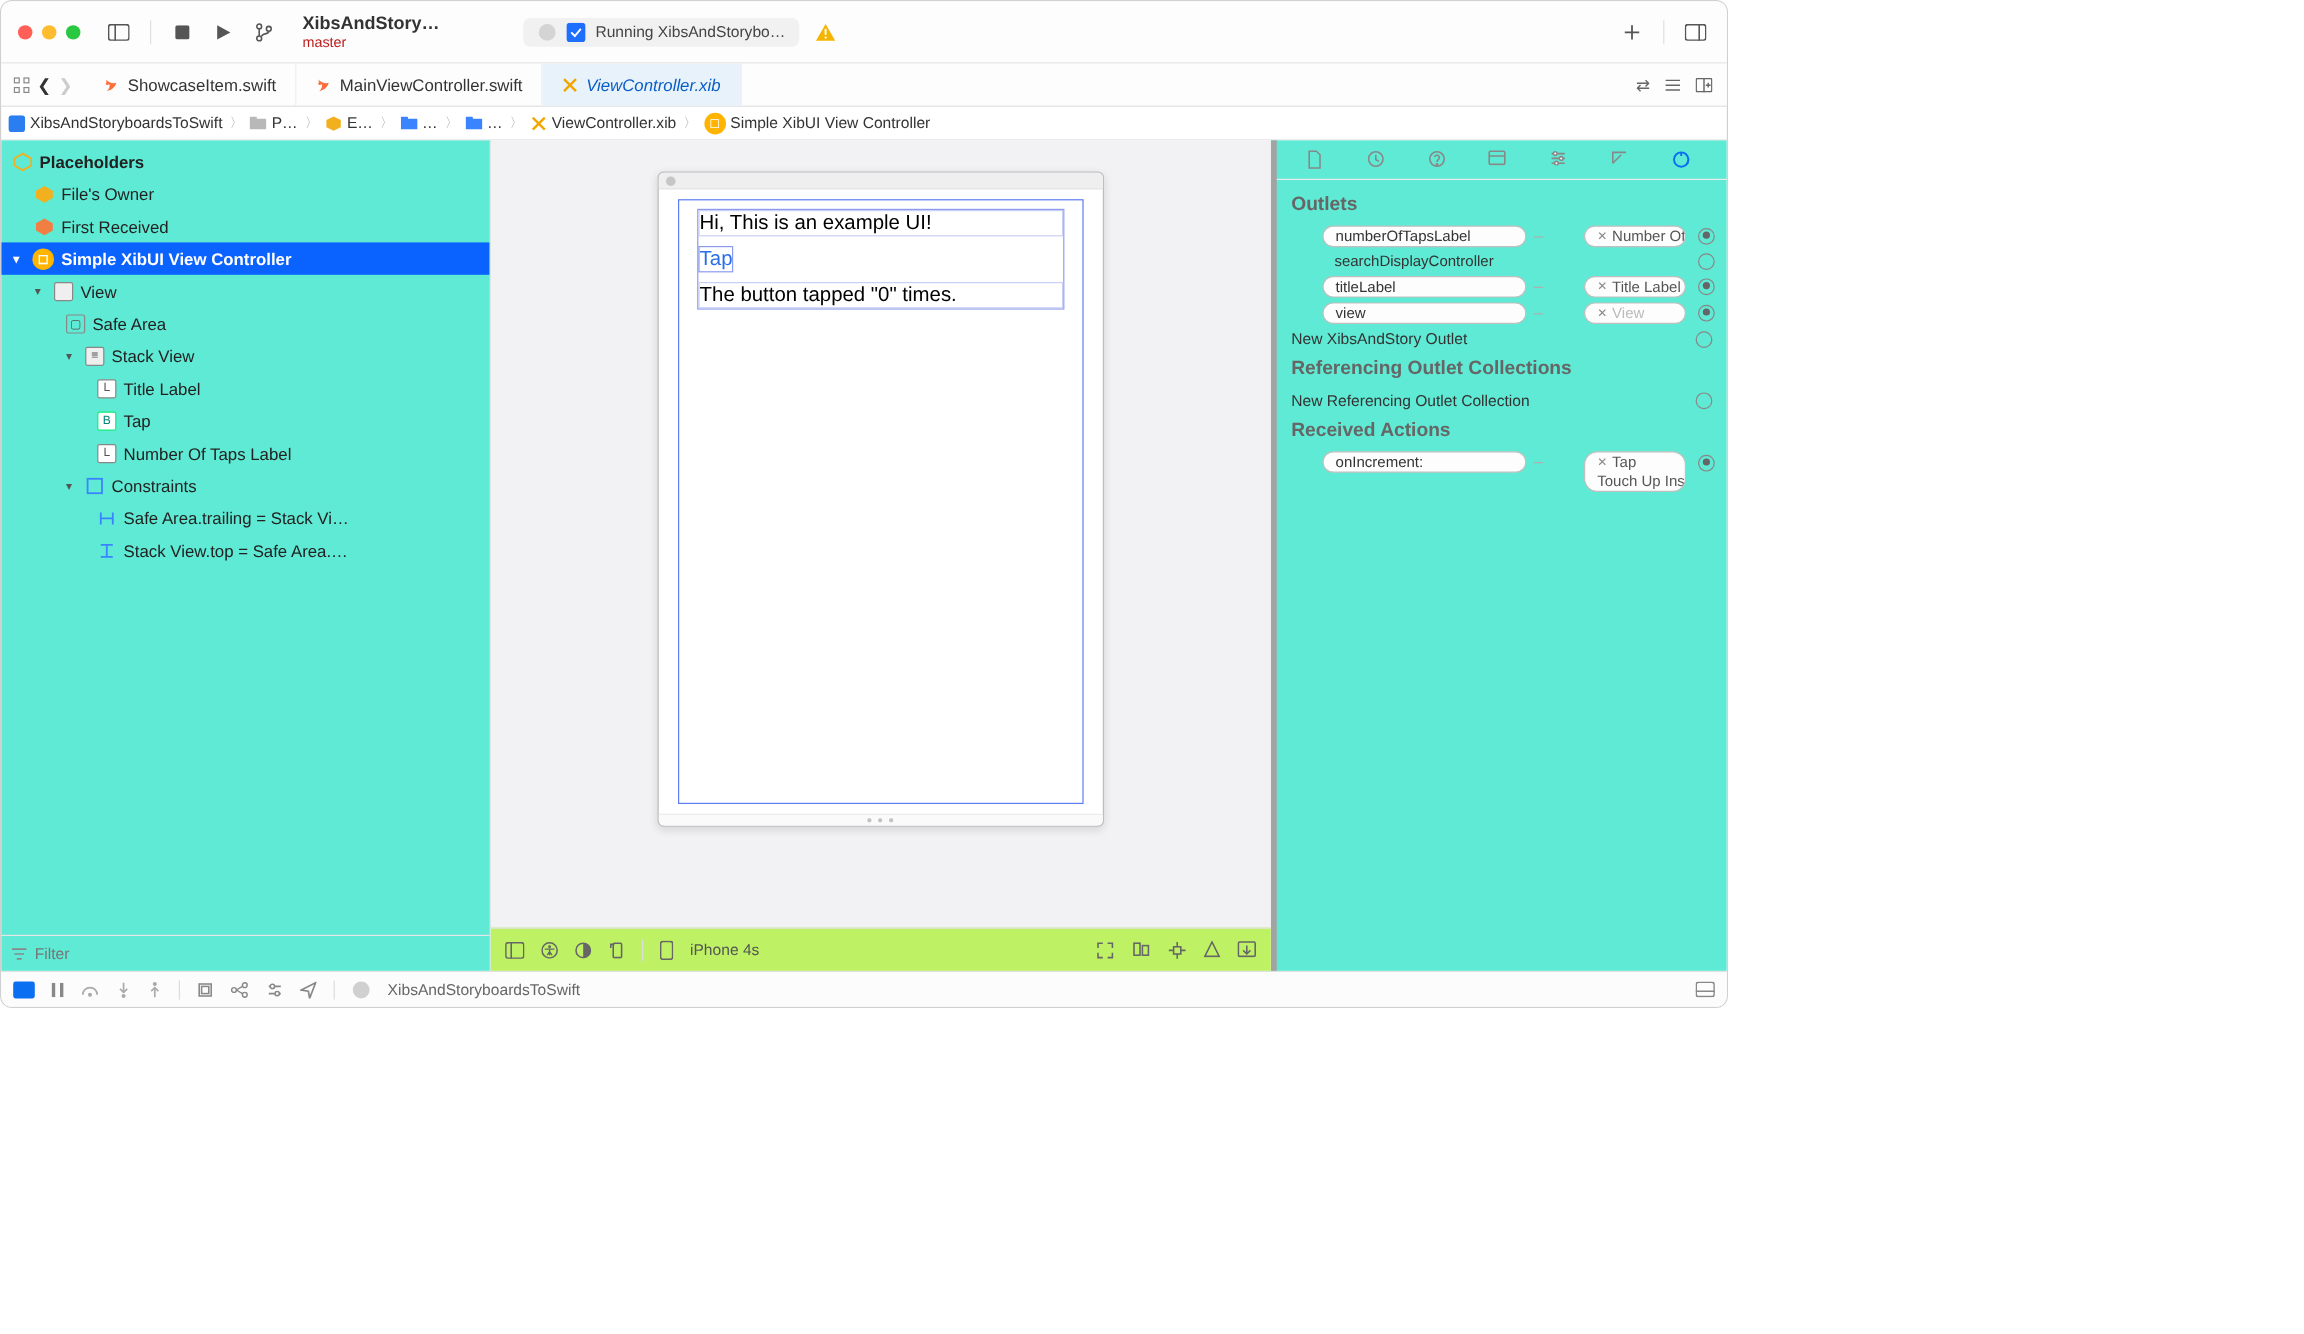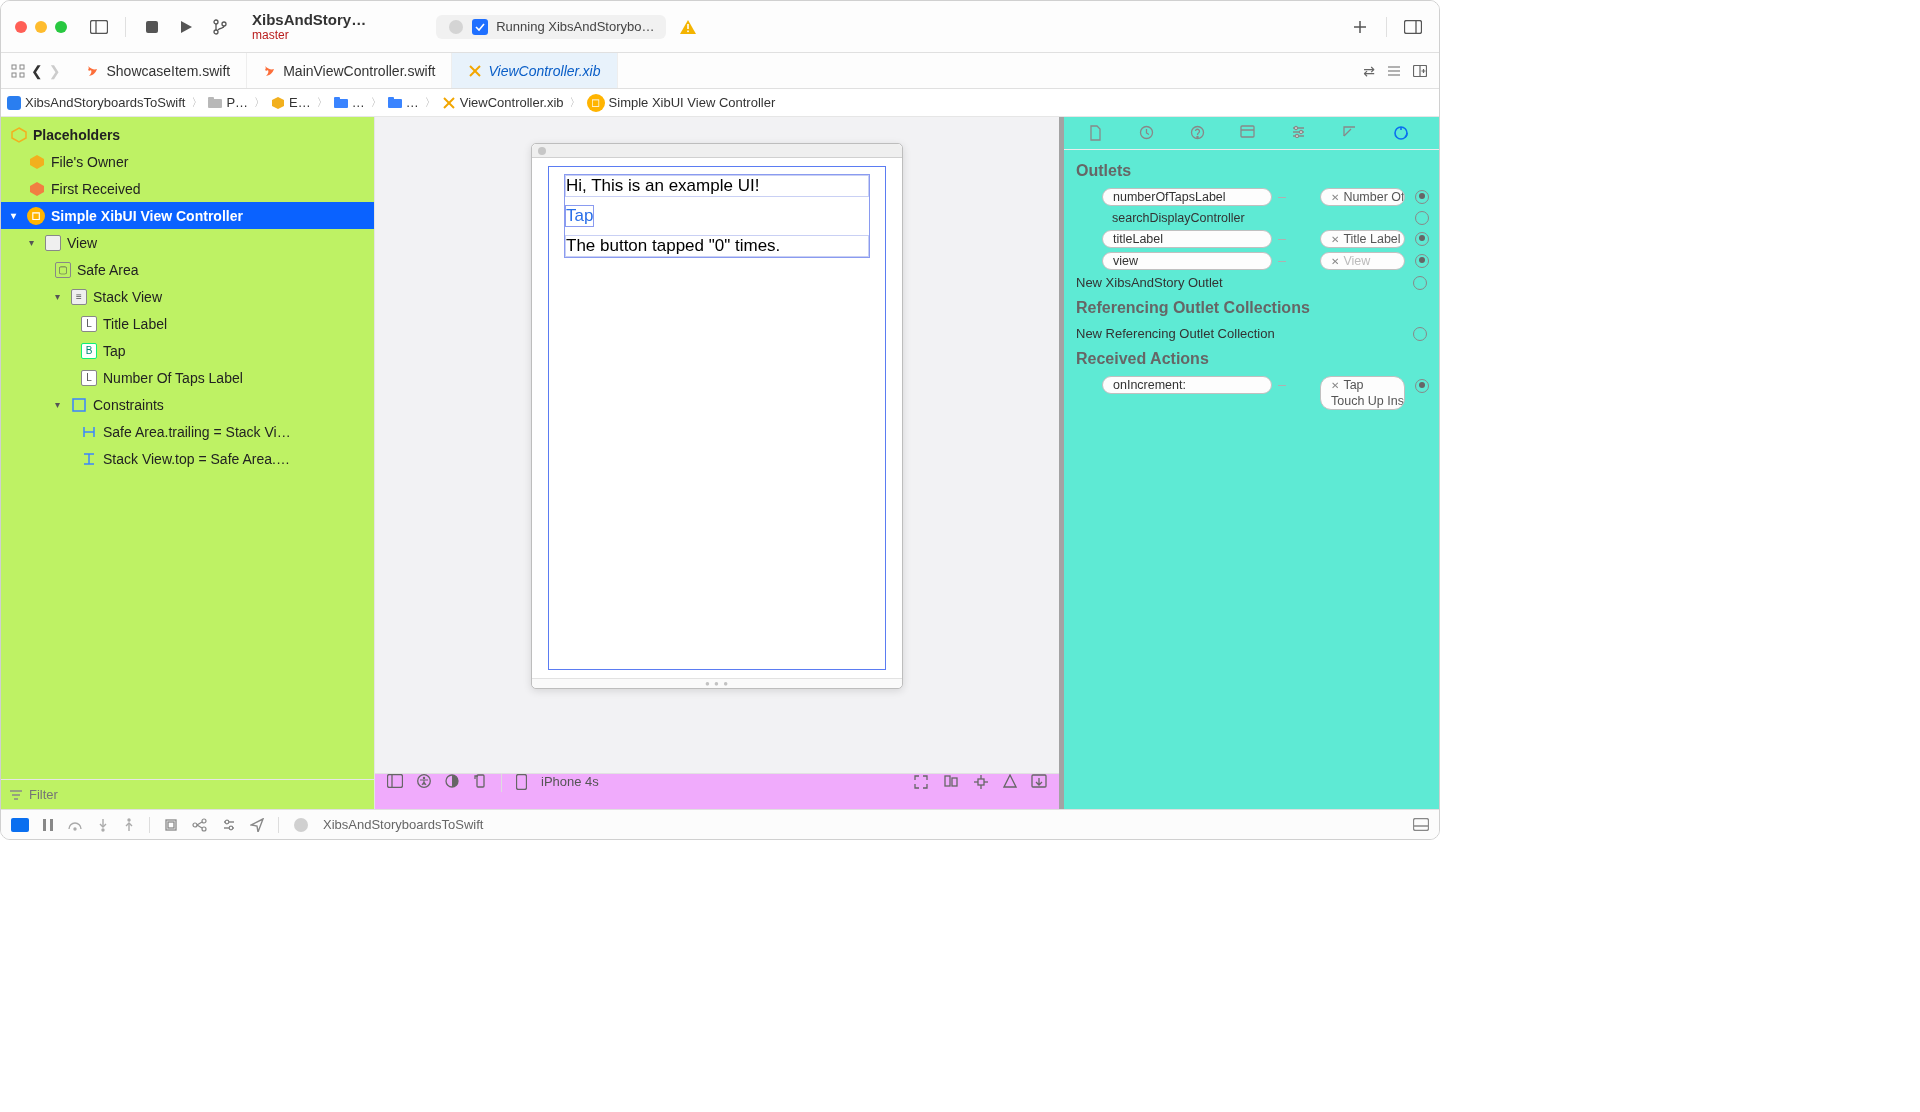--- a/index.html
+++ b/index.html
@@ -66,21 +66,21 @@
   white-space:nowrap;
   overflow:hidden;
 }
 .bc-item{display:flex;align-items:center;gap:4px;}
 .bc-sep{color:#aaa; padding:0 4px; font-size:11px;}
 .bc-icon{width:14px;height:14px;display:inline-flex;align-items:center;justify-content:center;}
 
 
 .main { display:flex; height: calc(100% - 52px - 36px - 28px - 30px); }
 
-.navigator { width:374px; border-right:1px solid #e4e4e4; display:flex; flex-direction:column; background:#bef264;}
+.navigator { width:408px; border-right:1px solid #e4e4e4; display:flex; flex-direction:column; background:#5eead4;}
 .nav-tree { flex:1; overflow:auto; font-size:14px; color:#222; padding-top:4px;}
 .tree-row { display:flex; align-items:center; gap:6px; height:27px; padding-right:6px; }
 .indent-0{padding-left:10px;} .indent-1{padding-left:28px;} .indent-2{padding-left:54px;} .indent-3{padding-left:80px;}
 .tree-row.selected { background:#0a62ff; color:#fff; }
 .tree-row.header { font-weight:700; }
 .chev{width:10px;display:inline-block;color:#555;font-size:10px;}
 .tree-row.selected .chev{color:#fff;}
 .cube-ic{color:#f2b01e;} .cube-ic.orange{color:#f17e42;}
 .square-ic{display:inline-flex;width:16px;height:16px;border:1.5px solid #888;border-radius:2px;align-items:center;justify-content:center;font-size:10px;color:#555;}
 .view-ic{border-color:#888;background:#efefef;}
@@ -99,21 +99,21 @@
 .device { width:372px; background:#fff; border:1px solid #bdbdbd; border-radius:5px; box-shadow:0 2px 8px rgba(0,0,0,0.12); }
 .device-titlebar{height:14px; background:#efefef; border-bottom:1px solid #d0d0d0; display:flex;align-items:center;padding-left:6px;border-radius:5px 5px 0 0;}
 .device-close{width:8px;height:8px;border-radius:50%;background:#c6c6c6;}
 .device-body{ position:relative; height:520px; padding:0;}
 .sel-outer{position:absolute; left:16px; right:16px; top:8px; bottom:8px; border:1px solid #5b7cf2;}
 .stack { position:absolute; top:16px; left:32px; right:32px; border:1px solid #8a9bf0; display:flex; flex-direction:column;}
 .stack .lbl {font-size:17px;color:#000; border:0.5px solid #c9d0f4; padding:0;}
 .stack .btn {font-size:17px;color:#2a6fe8; border:1px solid #8a9bf0; align-self:flex-start; margin:8px 0;}
 .device-foot{height:10px;border-top:1px solid #e2e2e2; display:flex;justify-content:center;align-items:center;border-radius:0 0 5px 5px;background:#fafafa;}
 .device-foot .dots{color:#c2c2c2;font-size:8px;letter-spacing:1px;}
-.canvas-bottom { height:36px; border-top:1px solid #e2e2e2; background:#f0abfc; display:flex; align-items:flex-start; padding:0 12px; gap:14px; color:#555; font-size:13px;}
+.canvas-bottom { height:36px; border-top:1px solid #e2e2e2; background:#bef264; display:flex; align-items:center; padding:0 12px; gap:14px; color:#555; font-size:13px;}
 .canvas-bottom .right{margin-left:auto; display:flex; gap:14px;}
 
 
 .inspector { width:380px; border-left:5px solid #a3a3a3; background:#5eead4; display:flex; flex-direction:column;}
 .insp-tabs { display:flex; justify-content:space-around; padding:8px 10px; border-bottom:1px solid #ececec; color:#777;}
 .insp-tabs span{width:22px;text-align:center;}
 .insp-tabs .active{color:#0a6ff0;}
 .insp-body{flex:1;overflow:auto;padding:6px 0;}
 .insp-h{font-size:16px;font-weight:700;color:#666;padding:6px 12px;}
 .outlet-row{display:flex;align-items:center;padding:2px 10px;gap:6px;font-size:12.5px;}

